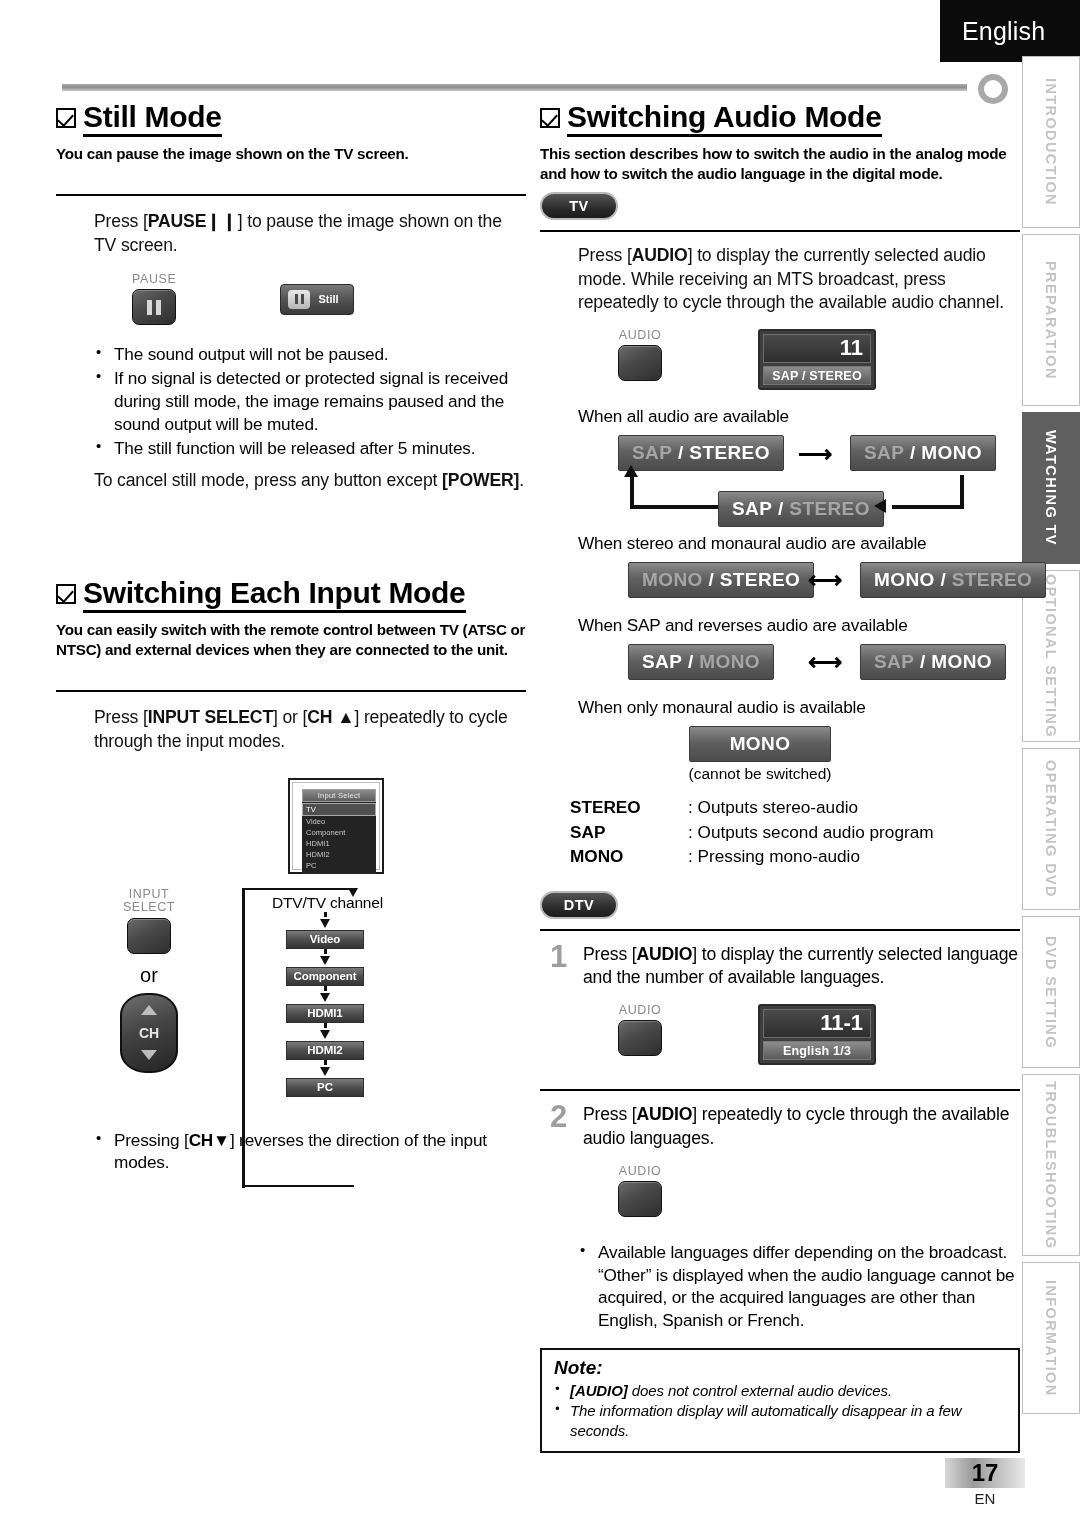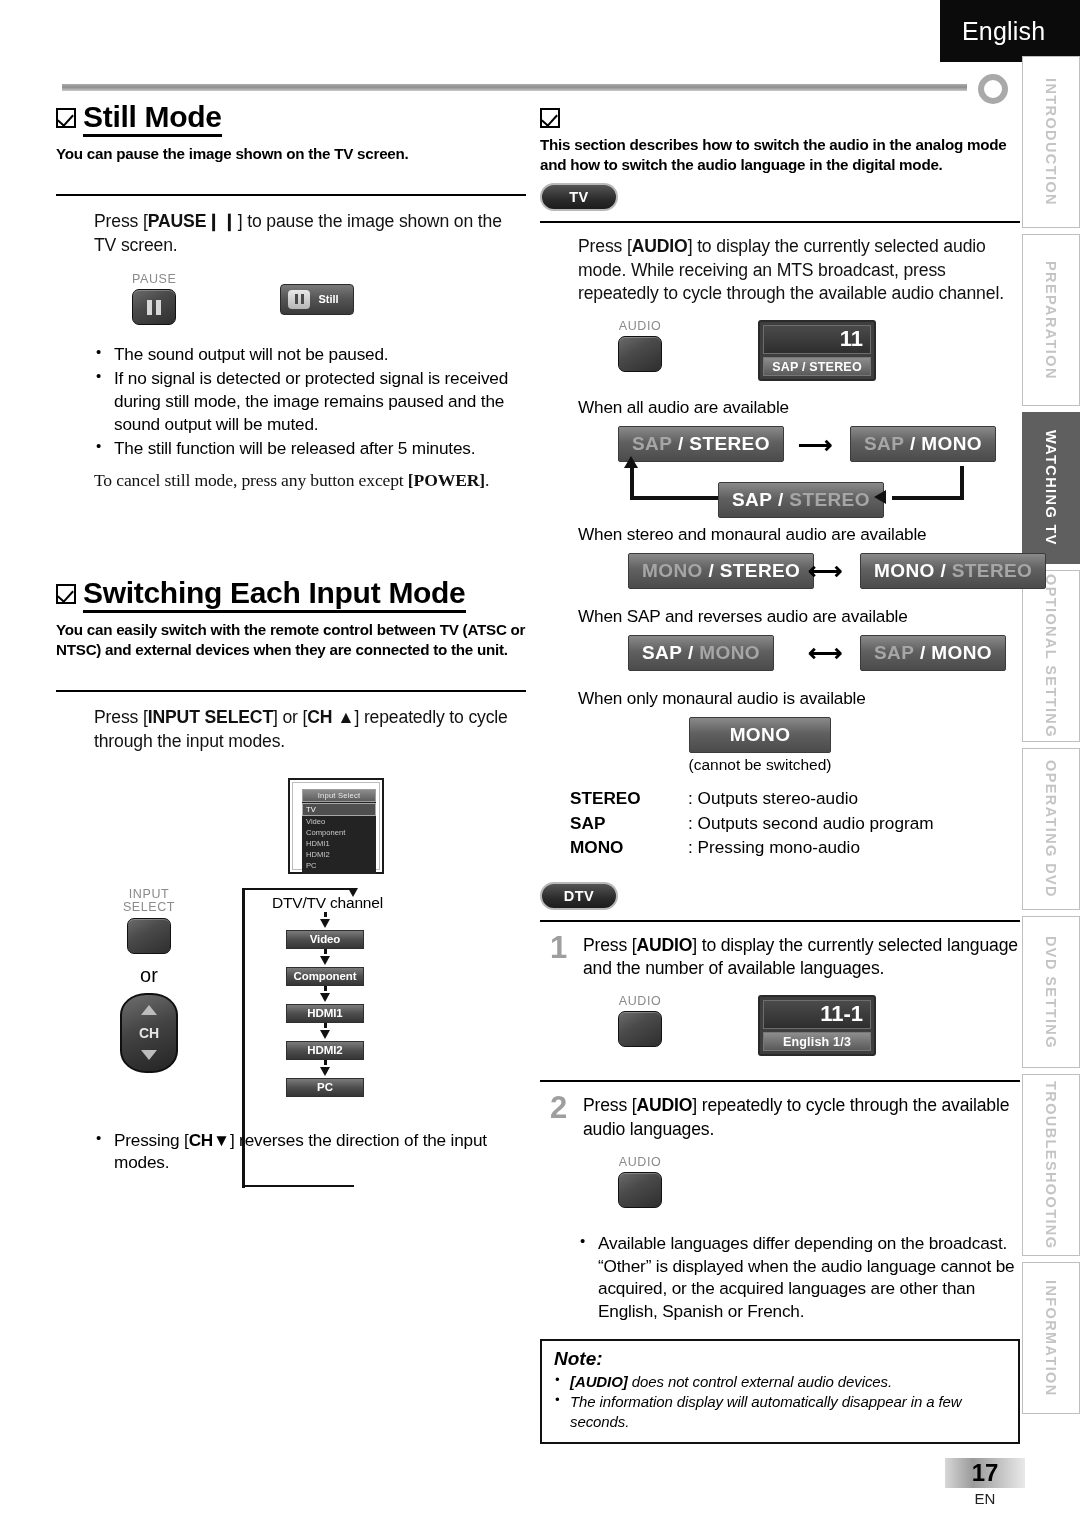--- a/index.html
+++ b/index.html
@@ -337,21 +337,21 @@
           </div>
         </div>
       </div>
 
       <ul class="bul indent" style="margin-top:18px;">
         <li>The sound output will not be paused.</li>
         <li>If no signal is detected or protected signal is received during still mode, the image remains paused and the sound output will be muted.</li>
         <li>The still function will be released after 5 minutes.</li>
       </ul>
 
-      <div class="body indent" style="margin-top:9px;font-family:Liberation Serif, serif;">
+      <div class="body indent" style="margin-top:9px;">
         <span>To cancel still mode, press any button except </span><b>[POWER]</b><span>.</span>
       </div>
     </div>
 
     <div style="margin-top:84px;">
       <div class="h1-row">
         <div class="chk"></div>
         <div class="h1">Switching Each Input Mode</div>
       </div>
       <div class="lede">You can easily switch with the remote control between TV (ATSC or NTSC) and external devices when they are connected to the unit.</div>
@@ -426,20 +426,21 @@
       <ul class="bul indent" style="margin-top:32px;">
         <li><span>Pressing [</span><b>CH▼</b><span>] reverses the direction of the input modes.</span></li>
       </ul>
     </div>
   </div>
 
   <div class="col-right">
 
     <div class="h1-row">
       <div class="chk"></div>
+      <div class="h1">Switching Audio Mode</div>
     </div>
     <div class="lede">This section describes how to switch the audio in the analog mode and how to switch the audio language in the digital mode.</div>
 
     <div style="margin-top:8px;">
       <span class="pill-tag">TV</span>
     </div>
 
     <div class="hr-thin" style="margin-top:10px;"></div>
 
     <div class="body indent" style="margin-top:12px;">

